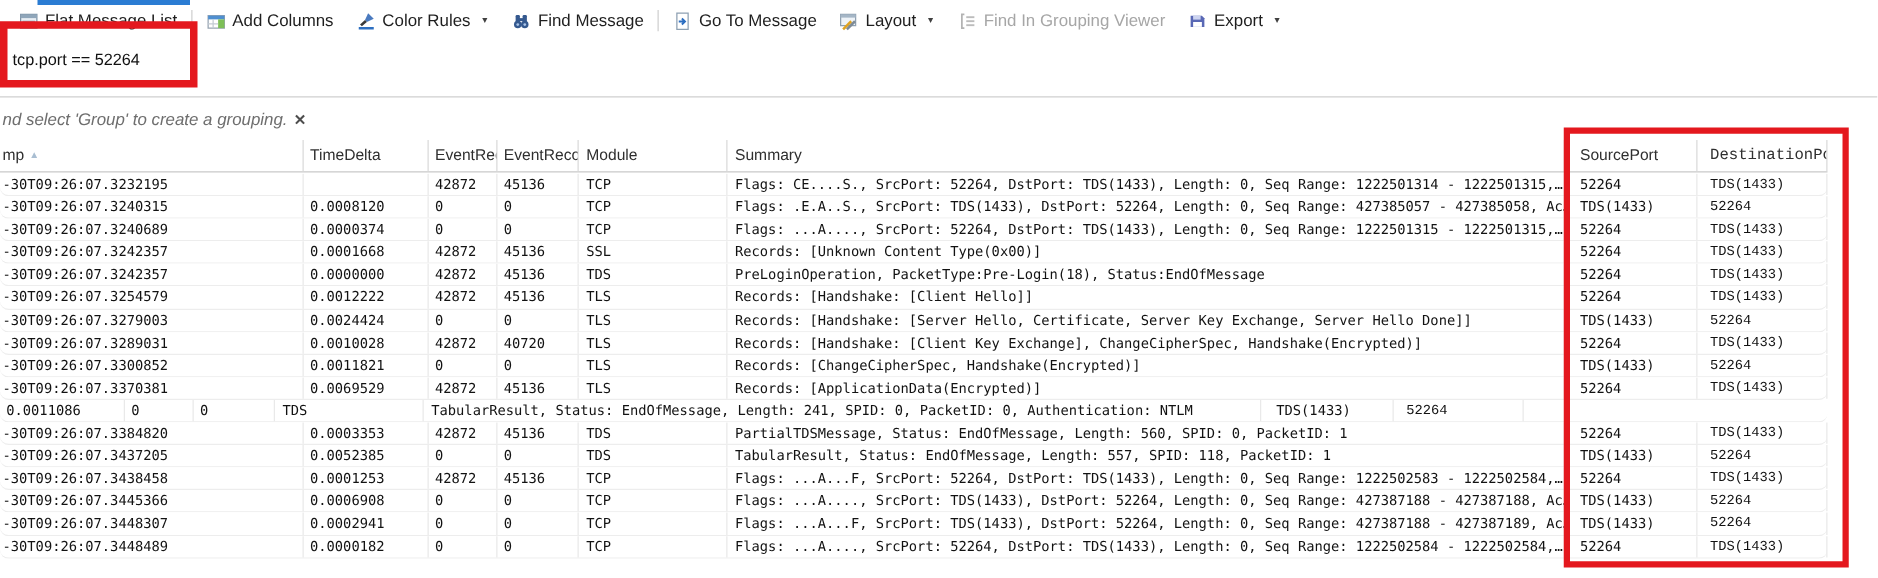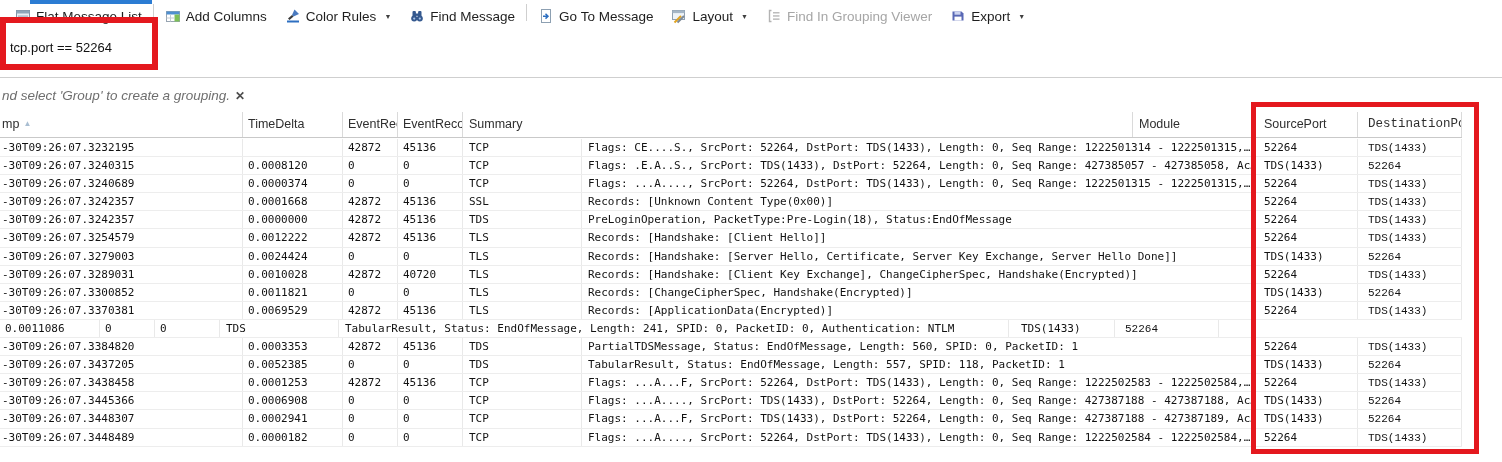--- a/index.html
+++ b/index.html
@@ -3,21 +3,21 @@
 <meta charset="utf-8">
 <style>
   * { margin:0; padding:0; box-sizing:border-box; }
   html,body { width:1502px; height:462px; background:#fff; overflow:hidden; position:relative;
               font-family:"Liberation Sans",sans-serif; }
 
   
   .tab-accent { position:absolute; left:30px; top:0; width:122px; height:4px; background:var(--accent,#2b7cd3); }
 
   
-  .toolbar { position:absolute; left:0; top:4px; width:100%; height:25px; display:flex; 
+  .toolbar { position:absolute; left:0; top:4px; width:100%; height:25px; display:flex; align-items:center;
              padding-left:6px; font-size:13.5px; color:#1e1e1e; white-space:nowrap; }
   .tb-item { display:flex; align-items:center; gap:5px; padding:0 9px; height:24px; cursor:default; }
   .tb-item.disabled { color:#a6a6a6; }
   .tb-sep { width:1px; height:17px; background:#cfcfcf; margin:0 2px; }
   .caret { font-size:7px; color:#404040; margin-left:3px; }
   .tb-item svg { display:block; }
 
   
   .filter-panel { position:absolute; left:0; top:28px; width:100%; height:50px; background:#fff;
                   border-bottom:1px solid #cfcfcf; }
@@ -28,21 +28,21 @@
   .group-hint .close { font-style:normal; color:#4d4d4d; font-weight:bold; font-size:12px; margin-left:5px; cursor:default; }
 
   
   .grid-header { position:absolute; left:0; top:112px; height:26px; display:flex; font-size:12.5px; color:#2f2f2f;
                  border-bottom:1px solid #c9c9c9; background:#fff; }
   .hcell { padding-top:5px; border-right:1px solid #dadada; overflow:hidden; white-space:nowrap; }
   .sort-arrow { font-size:8px; color:#a9bed2; margin-left:4px; vertical-align:2px; }
 
   .grid-body { position:absolute; left:0; top:139px; }
   .row { display:flex; height:18.1px; line-height:18.2px; font-family:"DejaVu Sans Mono",monospace;
-         font-size:11px; color:#121212; border-bottom:1px solid #ededed; background:#fff; }
+         font-size:11px; color:#121212; border-bottom:1px solid #ededed; background:#fff;border-radius:7px; }
   .cell { overflow:hidden; white-space:pre; border-right:1px solid #e9e9e9; }
 
   .col-ts      { width:243px; padding-left:2px;  }
   .col-delta   { width:100px; padding-left:5px;  }
   .col-erec1   { width:55px;  padding-left:5px;  }
   .col-erec2   { width:65px;  padding-left:5px;  }
   .col-module  { width:119px; padding-left:6px;  }
   .col-summary { width:670px; padding-left:6px;  }
   .col-src     { width:106px; padding-left:12px; }
   .col-dst     { width:104px; padding-left:10px;font-family:Liberation Mono, monospace; }
@@ -170,22 +170,22 @@
 
 <div class="group-hint">
   <span>nd select 'Group' to create a grouping.</span><span class="close">✕</span>
 </div>
 
 <div class="grid-header">
   <div class="hcell col-ts"><span>mp</span><span class="sort-arrow">▲</span></div>
   <div class="hcell col-delta">TimeDelta</div>
   <div class="hcell col-erec1">EventRec</div>
   <div class="hcell col-erec2">EventRecor</div>
+  <div class="hcell col-module">Module</div>
   <div class="hcell col-summary">Summary</div>
-  <div class="hcell col-module">Module</div>
   <div class="hcell col-src">SourcePort</div>
   <div class="hcell col-dst">DestinationPort</div>
 </div>
 
 <div class="grid-body" id="grid-body">
     <div class="row">
       <div class="cell col-ts">-30T09:26:07.3232195</div>
       <div class="cell col-delta"></div>
       <div class="cell col-erec1">42872</div>
       <div class="cell col-erec2">45136</div>

